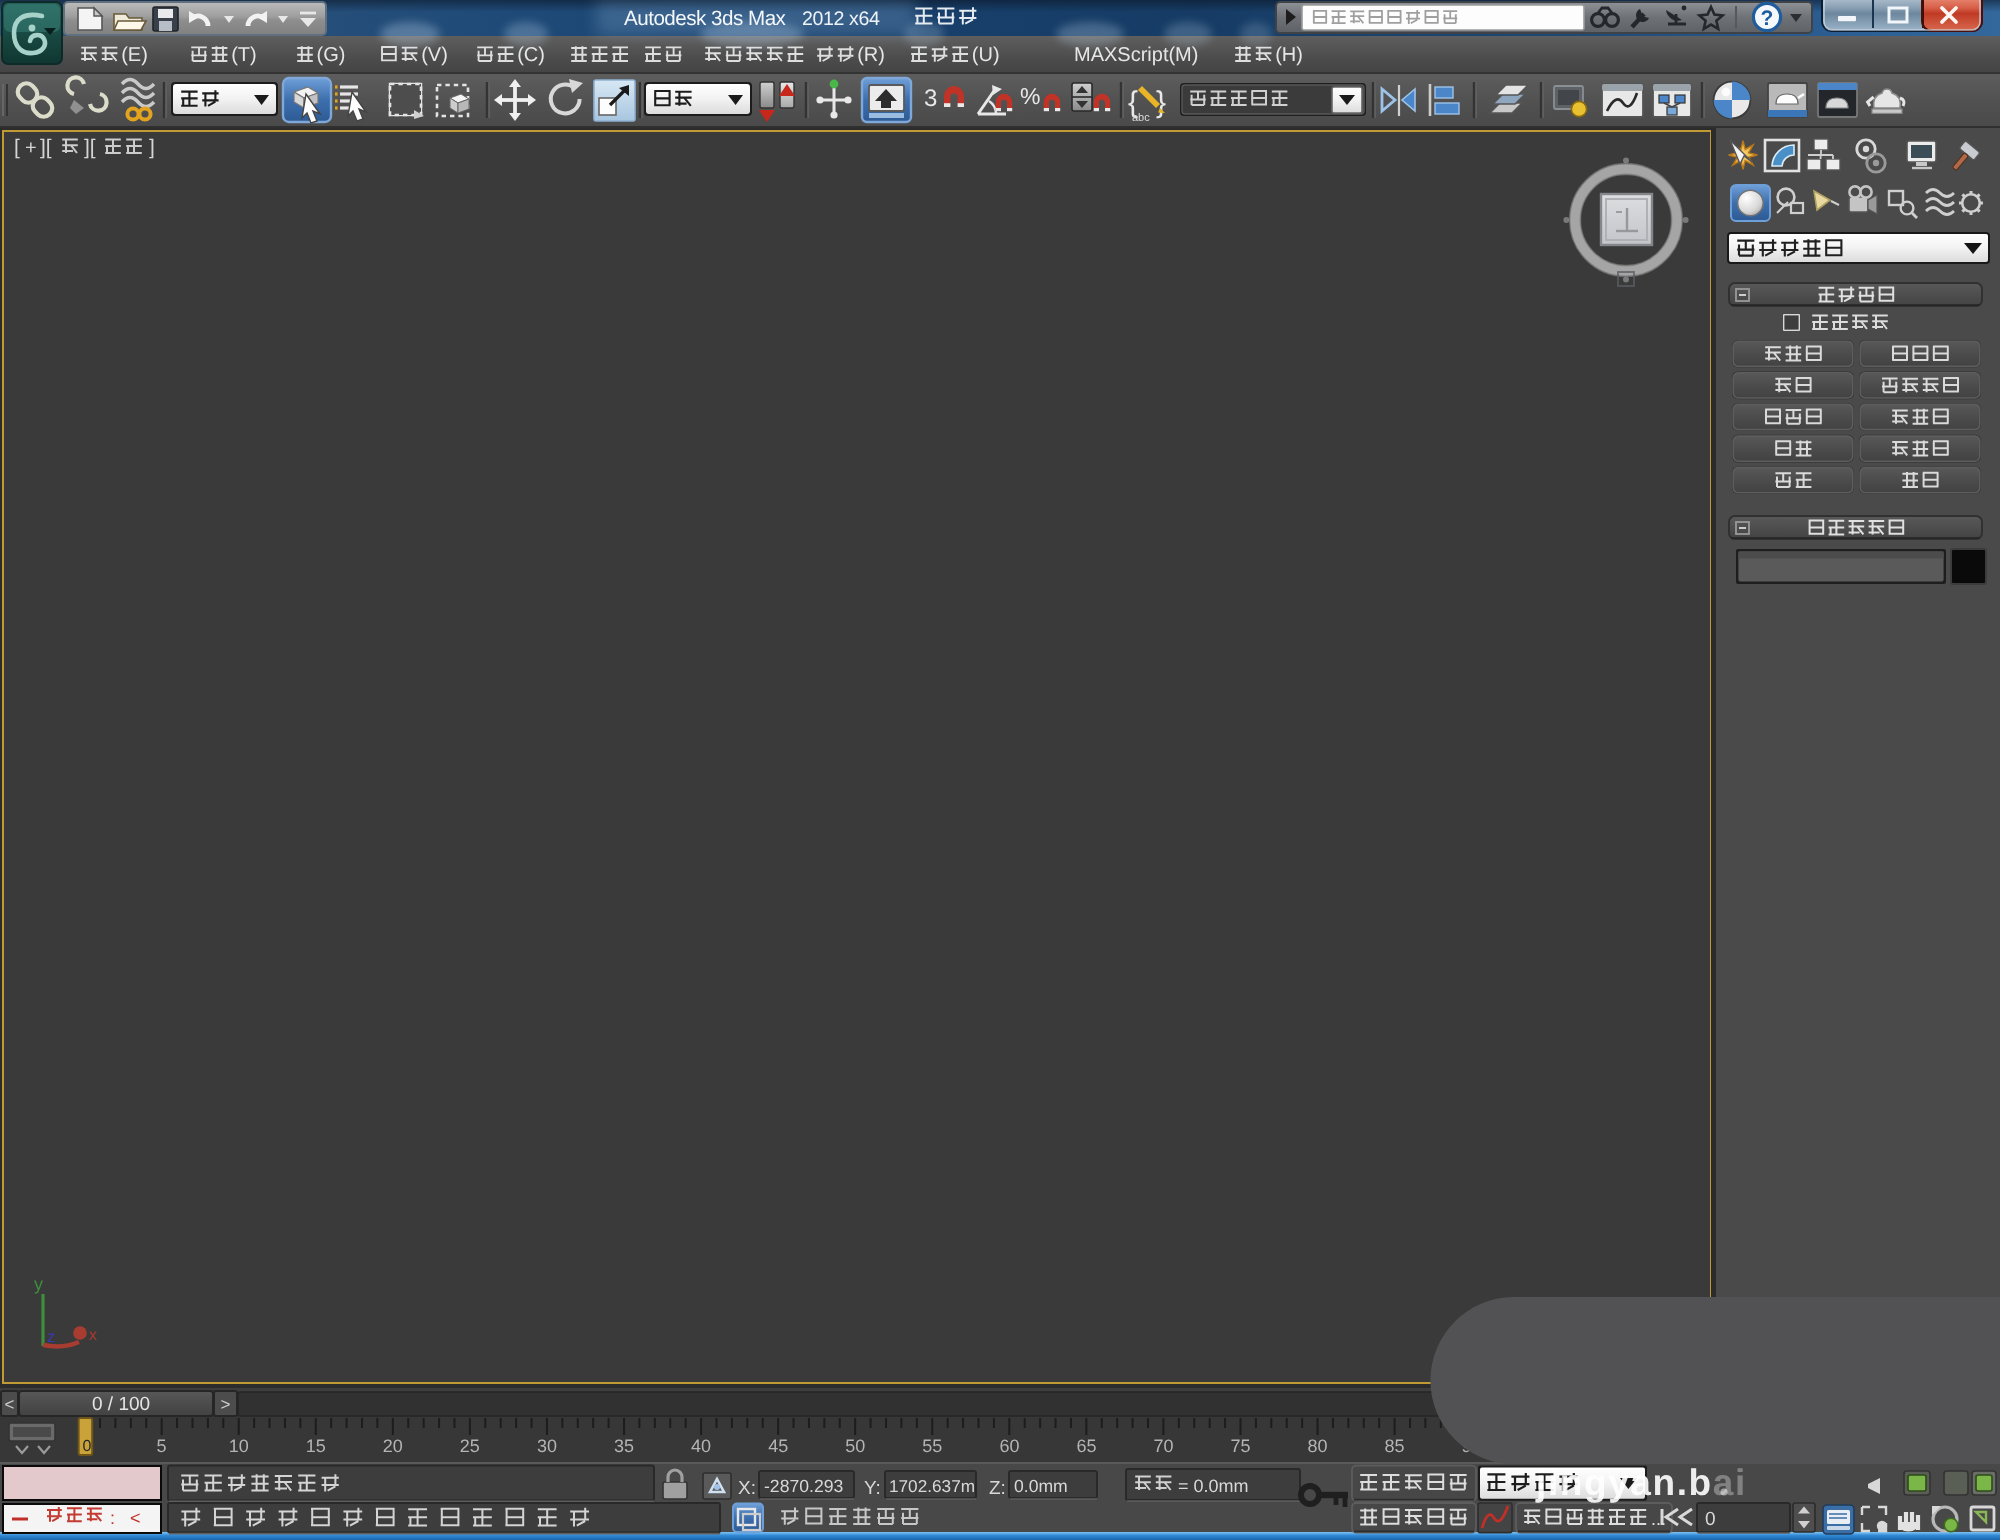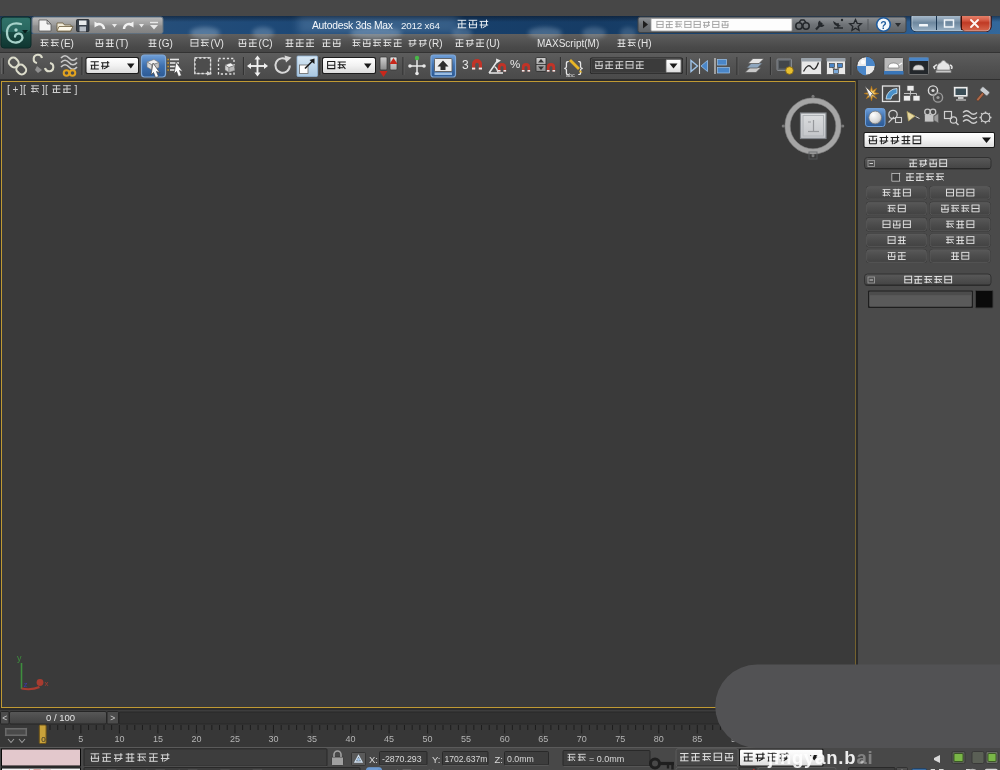--- a/index.html
+++ b/index.html
@@ -1,14 +1,14 @@
 <!DOCTYPE html>
 <html><head><meta charset="utf-8"><style>
 html,body{margin:0;padding:0;width:1000px;height:770px;overflow:hidden;background:#474747;font-family:"Liberation Sans",sans-serif;-webkit-font-smoothing:antialiased;}
-#root{position:relative;width:1000px;height:706px;margin-top:16px;}
+#root{position:relative;width:1000px;height:706px;}
 .abs{position:absolute;}
 #title{left:0;top:0;width:1000px;height:18px;background:linear-gradient(90deg,#30557b,#1f4a78 25%,#173f6a 48%,#163c65 60%,#1d4875 78%,#2c5e93 92%,#33689c);}
 #title:before{content:"";position:absolute;left:0;top:0;width:100%;height:6px;background:linear-gradient(180deg,rgba(10,20,35,0.55),rgba(10,20,35,0));}
 #menu{left:0;top:18px;width:1000px;height:18px;background:linear-gradient(180deg,#5e5e5e,#4a4a4a 70%,#454545);border-bottom:1px solid #333;}
 #tool{left:0;top:37px;width:1000px;height:26px;background:linear-gradient(180deg,#5d5d5d,#515151 55%,#4a4a4a);border-bottom:1px solid #2f2f2f;}
 #work{left:0;top:64px;width:1000px;height:667px;background:#2c2c2c;}
 #vp{position:absolute;left:1px;top:1px;width:852.5px;height:625px;background:#3a3a3a;border:1.5px solid #c09a33;}
 #cp{position:absolute;left:858px;top:0;width:142px;height:667px;background:#4a4a4a;}
 #tslider{left:0;top:694px;width:856px;height:14px;background:#3d3d3d;}
 #tbar{left:0;top:708px;width:856px;height:23px;background:#373737;}

